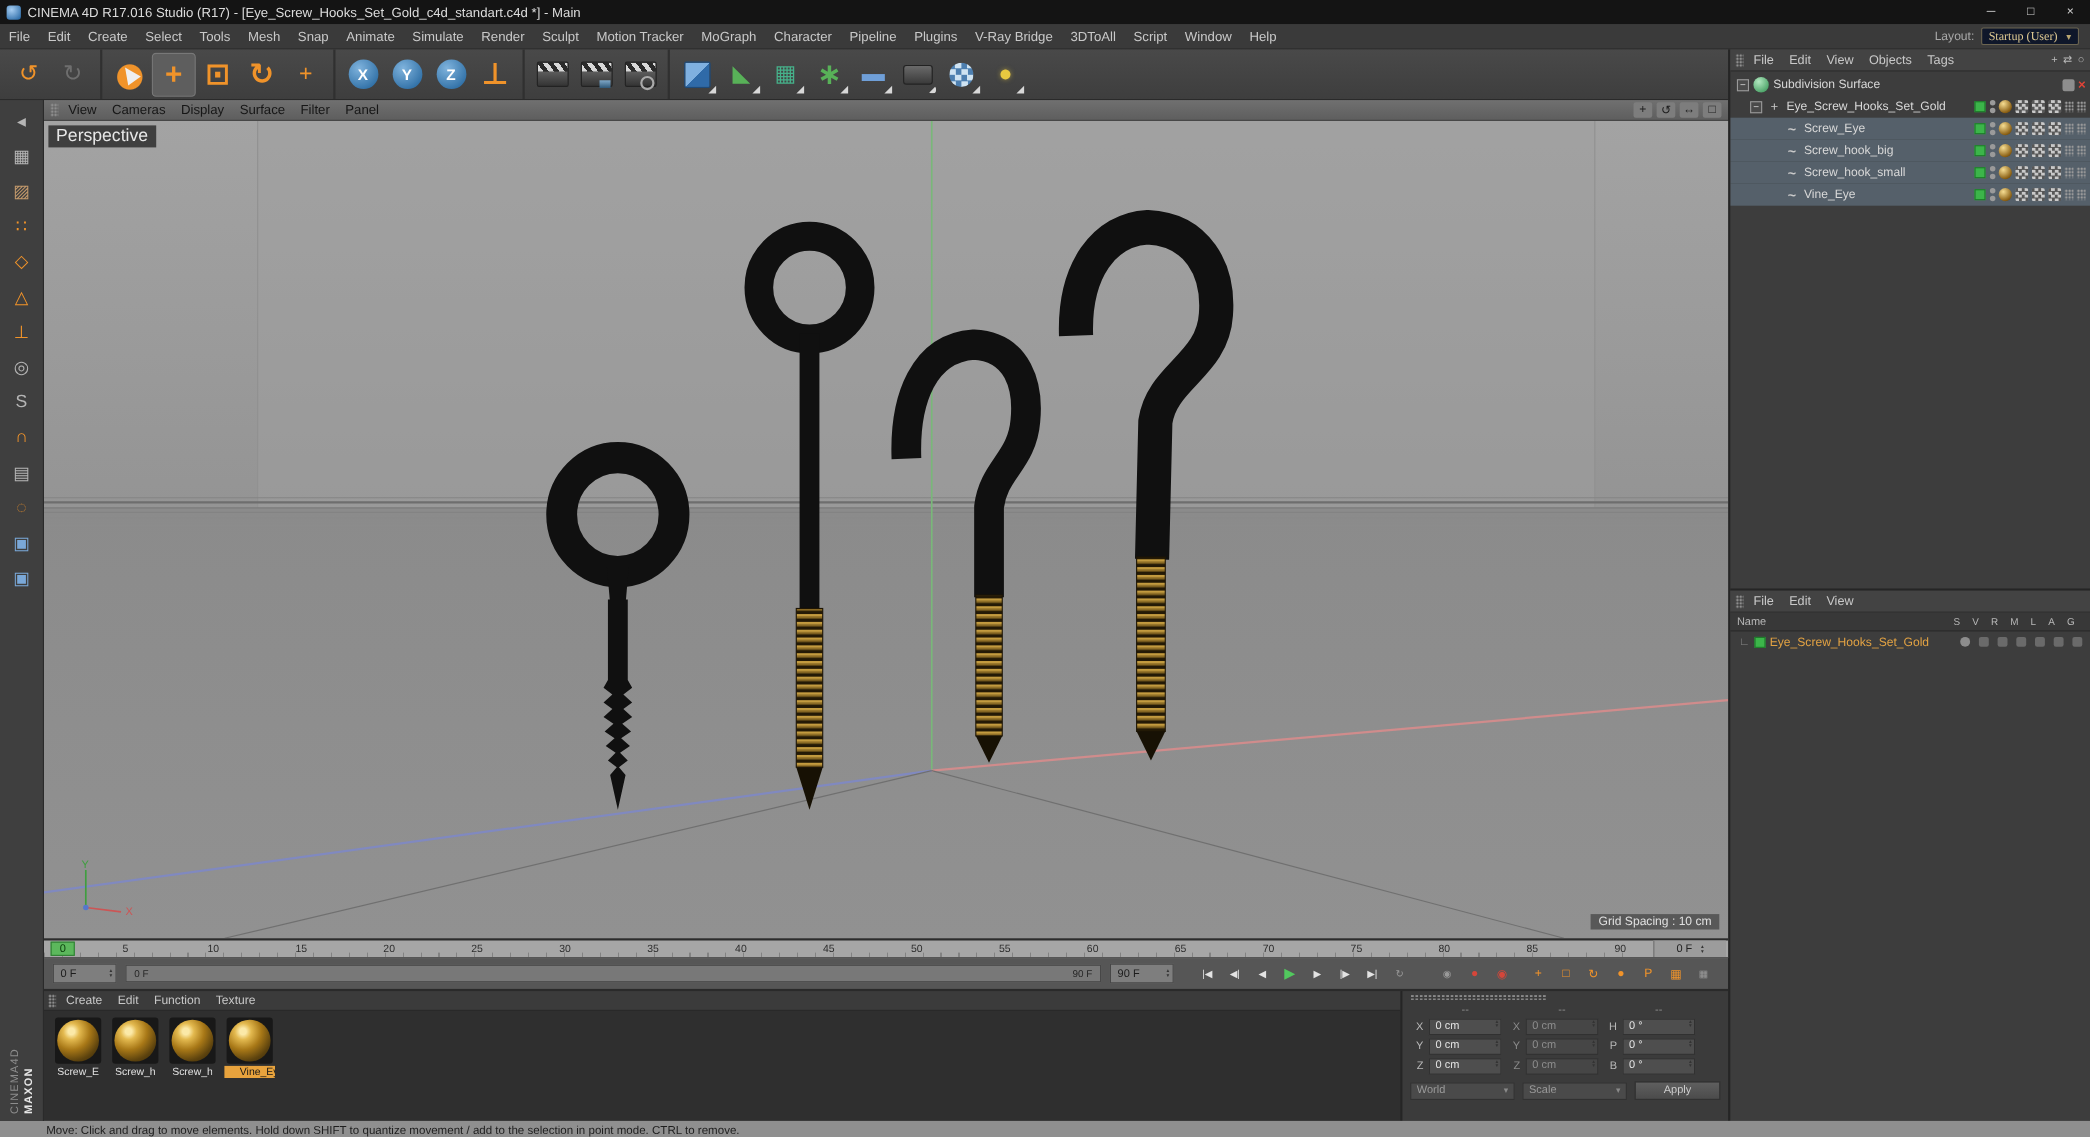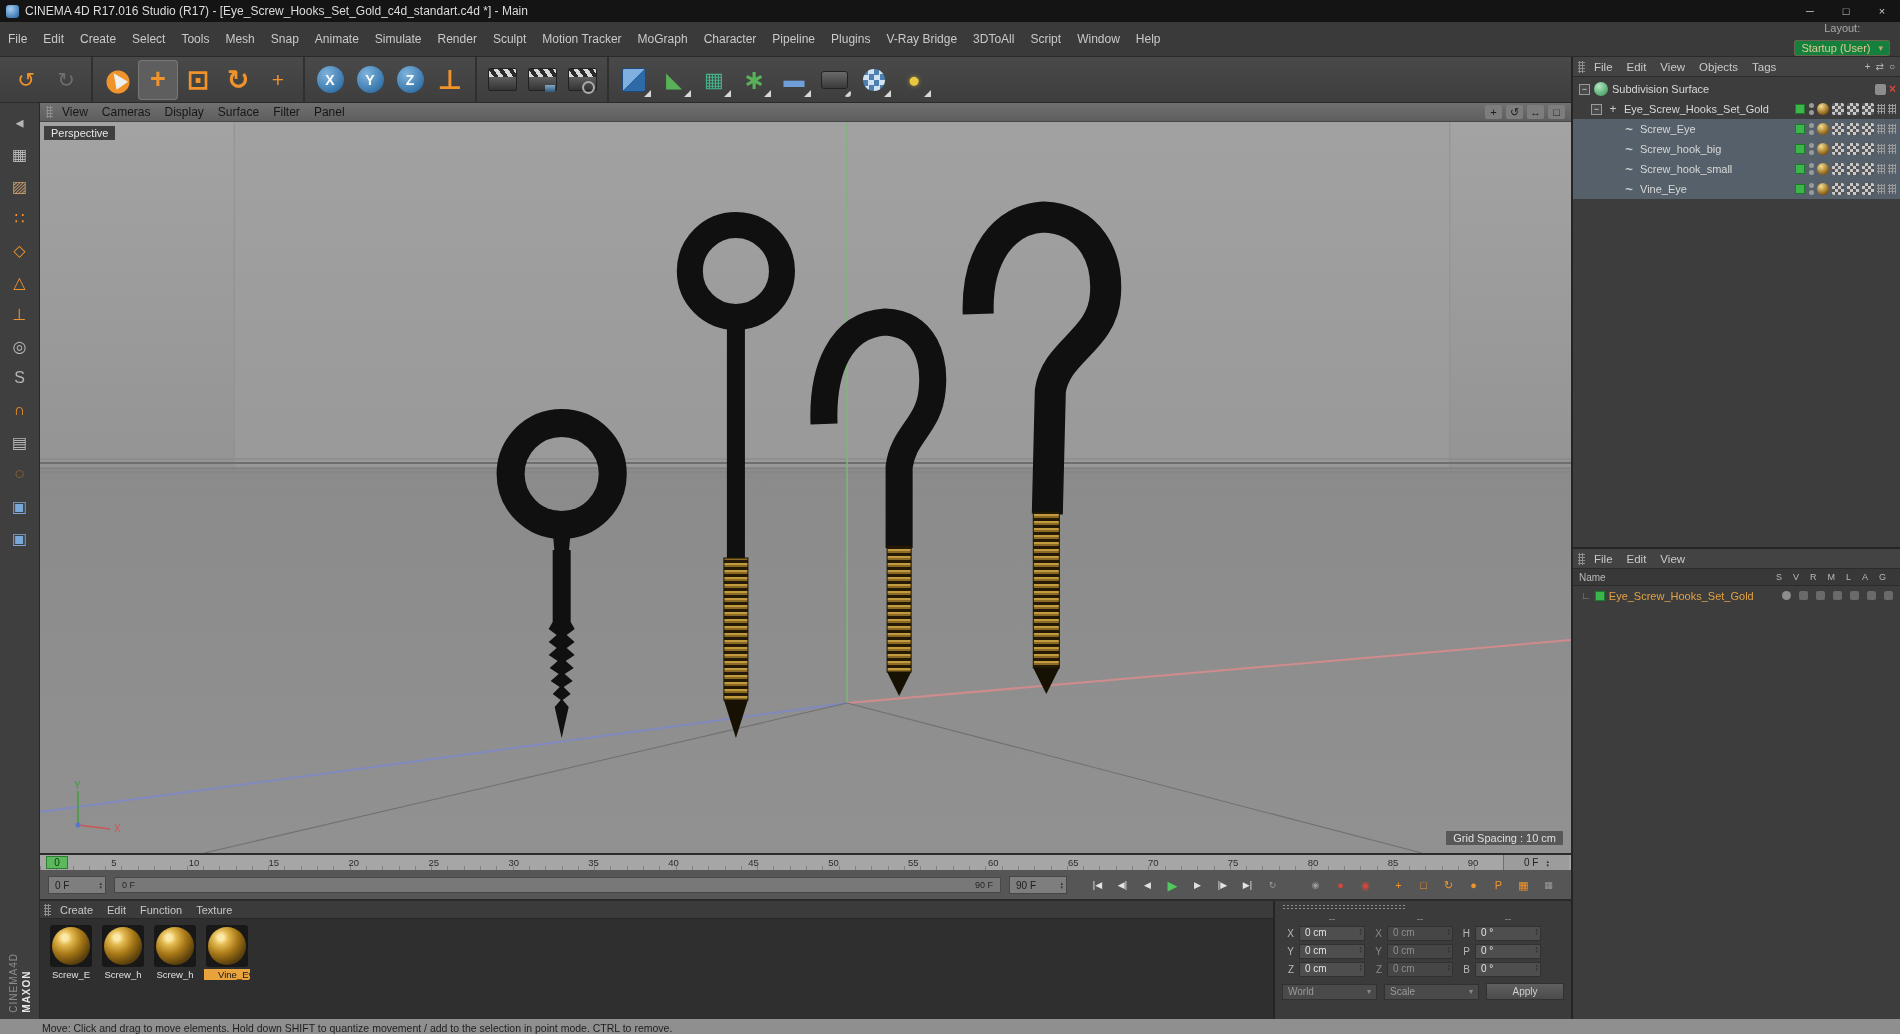--- a/index.html
+++ b/index.html
@@ -15,23 +15,23 @@
   .win-controls { margin-left:auto; display:flex; height:100%; }
   .win-btn { width:36px; height:100%; display:flex; align-items:center; justify-content:center;
     font-size:11px; color:#cfcfcf; }
 
   
   .menubar { flex:0 0 23px; background:#3a3a3a; border-bottom:1px solid #2a2a2a;
     display:flex; align-items:center; font-size:12px; }
   .menu-items { display:flex; }
   .menu-item { padding:0 8px; color:#c9c9c9; }
   .menubar-right { margin-left:auto; display:flex; align-items:center; gap:6px; padding-right:10px;
-    font-size:11px; color:#a8a8a8;flex-direction:column; }
-  .layout-select { background:#15803d; border:1px solid #6b6450; color:#dec992; font-size:11px;
-    padding:1px 6px; display:flex; align-items:center; gap:8px; border-radius:2px; }
+    font-size:11px; color:#a8a8a8; }
+  .layout-select { background:#0f172a; border:1px solid #6b6450; color:#dec992; font-size:11px;
+    padding:1px 6px; display:flex; align-items:center; gap:8px; border-radius:2px;font-family:Liberation Serif, serif; }
   .layout-select::after { content:"▾"; font-size:9px; color:#bba871; }
 
   .mainrow { flex:1; display:flex; min-height:0; }
   .left-col { flex:1; display:flex; flex-direction:column; min-width:0; }
 
   
   .toolbar { flex:0 0 46px; background:linear-gradient(#494949,#3e3e3e);
     border-bottom:1px solid #2a2a2a; display:flex; align-items:center; padding-left:6px; }
   .tb-group { display:flex; align-items:center; height:100%; }
   .tb-group + .tb-group { border-left:2px solid #303030; margin-left:5px; padding-left:5px; }
@@ -85,21 +85,21 @@
   .vp-menubar { flex:0 0 19px; background:linear-gradient(#707070,#5e5e5e);
     border-bottom:1px solid #474747; display:flex; align-items:center; font-size:12px;
     color:#161616; padding-left:6px; }
   .vp-menu-item { padding:0 7px; }
   .vp-nav { margin-left:auto; display:flex; gap:4px; padding-right:6px; }
   .vp-nav-icon { width:17px; height:14px; display:flex; align-items:center; justify-content:center;
     font-size:11px; color:#1d1d1d; background:#7d7d7d; border-radius:2px; }
   .viewport { flex:1; position:relative; min-height:0; background:#979797; }
   .viewport svg.scene { position:absolute; inset:0; width:100%; height:100%; }
   .vp-label { position:absolute; top:4px; left:4px; background:rgba(42,42,42,.82); color:#e8e8e8;
-    font-size:11px; padding:1px 7px; }
+    font-size:16px; padding:1px 7px; }
   .vp-grid-label { position:absolute; right:8px; bottom:8px; background:rgba(42,42,42,.55);
     color:#e0e0e0; font-size:11px; padding:1px 7px; }
   .vp-axis { position:absolute; left:14px; bottom:20px; width:76px; height:54px; }
 
   
   .ruler { flex:0 0 18px; background:#a6a6a6; border-top:2px solid #2c2c2c; border-bottom:1px solid #565656;
     position:relative; font-size:9.5px; color:#2c2c2c; }
   .ruler::before { content:""; position:absolute; left:0; right:90px; bottom:0; height:4px;
     background:repeating-linear-gradient(90deg,#828282 0 1px,transparent 1px 16.3px); }
   .ruler-marks { position:absolute; left:64px; right:88px; top:0; bottom:0; display:flex;

